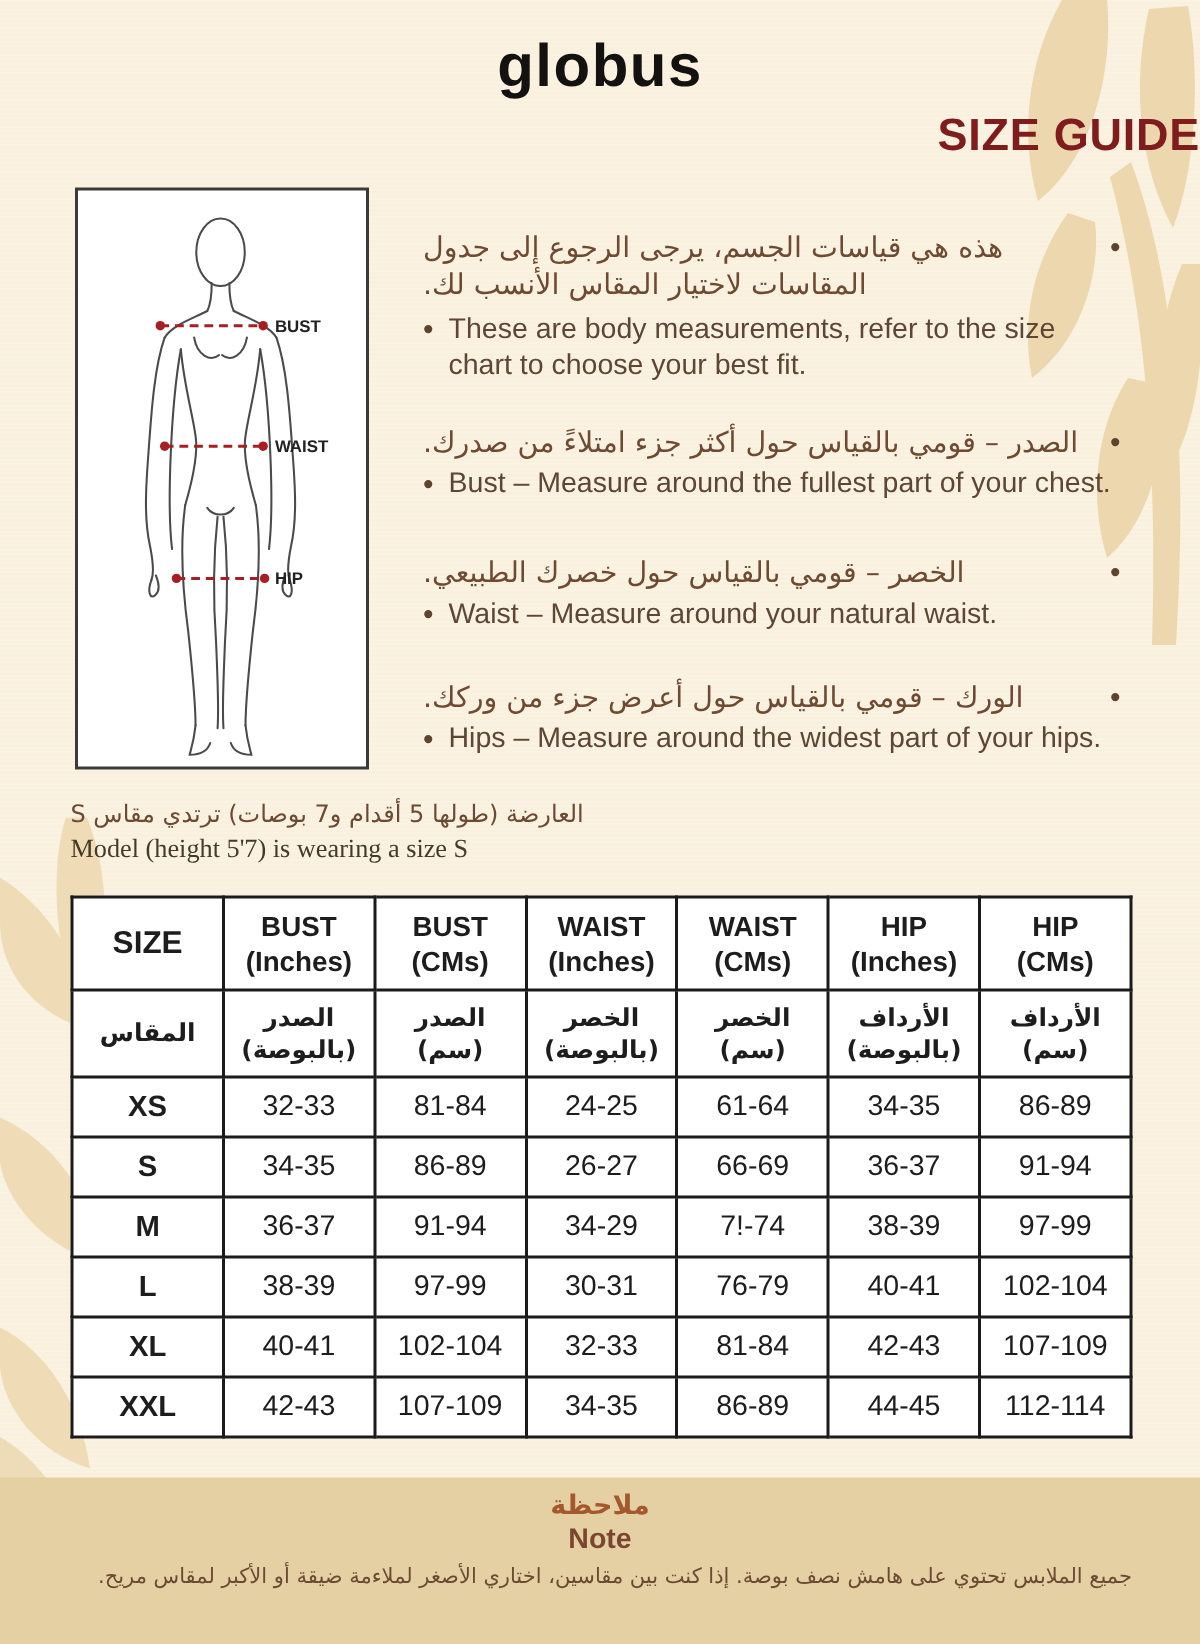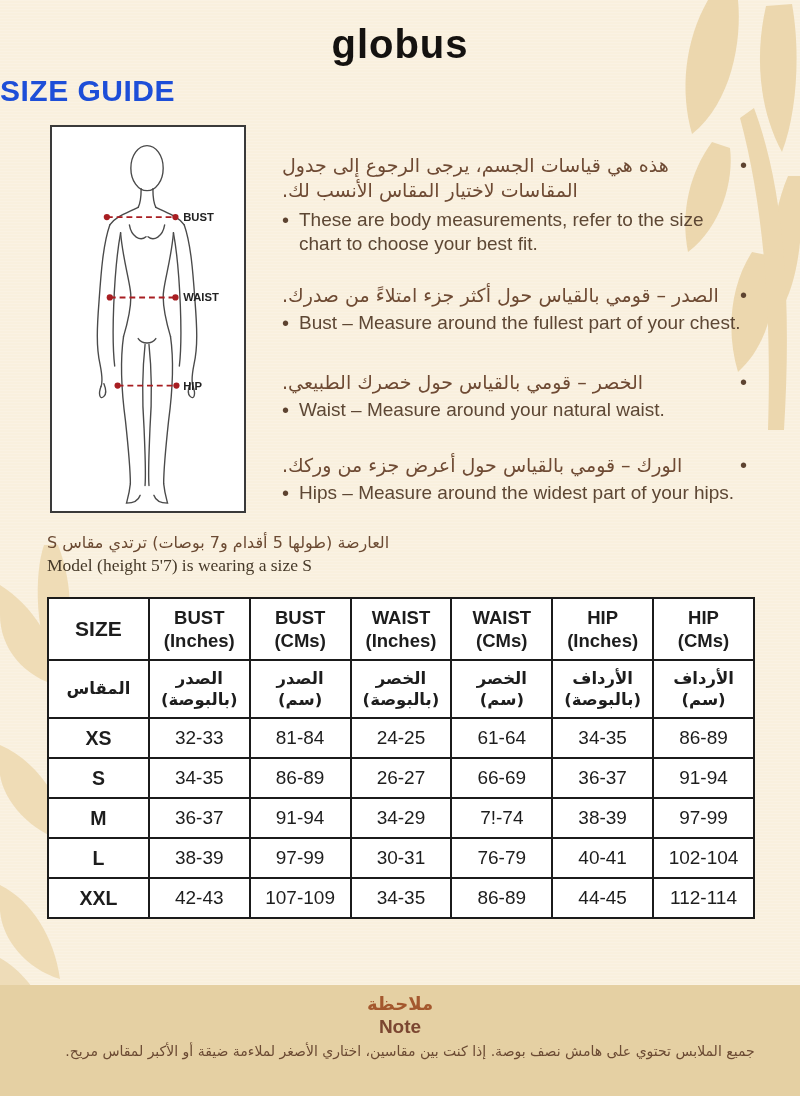--- a/index.html
+++ b/index.html
@@ -9,22 +9,22 @@
     background-image:repeating-linear-gradient(0deg, rgba(255,255,255,.16) 0 1px, rgba(0,0,0,0) 1px 3px);
     font-family:"Liberation Sans", sans-serif;
     -webkit-font-smoothing:antialiased;
   }
   .deco{position:absolute;z-index:0;pointer-events:none;}
   .content{position:absolute;inset:0;z-index:1;}
 
   
   .logo{position:absolute;top:22px;left:0;width:800px;text-align:center;
     font-size:40px;font-weight:600;letter-spacing:1px;color:#141210;}
-  .title{position:absolute;top:74px;left:0;width:800px;text-align:left;
-    font-size:30px;font-weight:800;letter-spacing:.5px;color:#1d4ed8;}
+  .title{position:absolute;top:74px;left:0;width:800px;text-align:right;
+    font-size:30px;font-weight:800;letter-spacing:.5px;color:#7f1d1d;}
 
   
   .figure-box{position:absolute;left:50px;top:125px;width:196px;height:388px;
     background:#ffffff;border:2px solid #3a3a3a;box-sizing:border-box;}
   .figure-box svg{display:block;width:100%;height:100%;}
 
   
   .bullets{position:absolute;left:282px;top:0;width:465px;}
   .bullet{position:absolute;left:0;width:100%;display:flex;gap:10px;align-items:flex-start;}
   .bullet .dot{font-size:20px;line-height:1.25;color:#5d4330;flex:0 0 auto;}
@@ -229,20 +229,29 @@
     <tr class="data">
       <td class="size-c">L</td>
       <td>38-39</td>
       <td>97-99</td>
       <td>30-31</td>
       <td>76-79</td>
       <td>40-41</td>
       <td>102-104</td>
     </tr>
     <tr class="data">
+      <td class="size-c">XL</td>
+      <td>40-41</td>
+      <td>102-104</td>
+      <td>32-33</td>
+      <td>81-84</td>
+      <td>42-43</td>
+      <td>107-109</td>
+    </tr>
+    <tr class="data">
       <td class="size-c">XXL</td>
       <td>42-43</td>
       <td>107-109</td>
       <td>34-35</td>
       <td>86-89</td>
       <td>44-45</td>
       <td>112-114</td>
     </tr>
   </tbody>
     </table>

